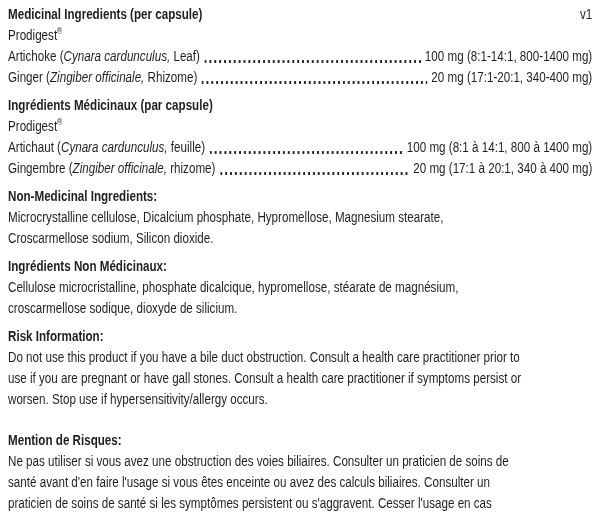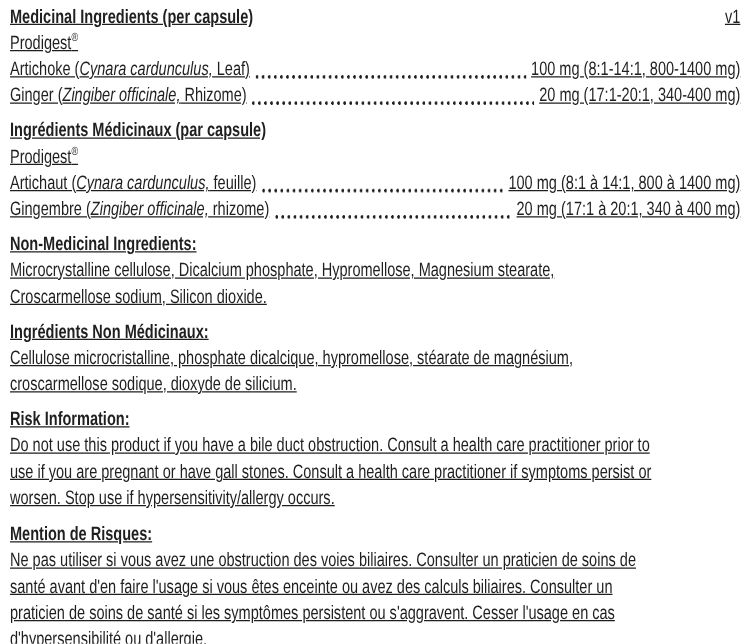--- a/index.html
+++ b/index.html
@@ -3,22 +3,22 @@
 <meta charset="utf-8">
 <style>
   html, body { margin: 0; padding: 0; }
   body {
     width: 600px; height: 515px; overflow: hidden;
     background: #ffffff; color: #1f1f1f;
     font-family: "Liberation Sans", "DejaVu Sans", sans-serif;
     font-size: 15.5px; line-height: 21px;
     box-sizing: border-box; padding: 3px 8px 0 8px;
   }
-  section { margin: 0 0 7px 0; text-decoration: underline; }
-  section.tight { margin-bottom: 8px; }
+  section { margin: 0 0 7px 0; }
+  section.tight { margin-bottom: 20px; }
   section.last { margin-bottom: 0; }
   .hdr { font-weight: bold; }
   
   .sx { transform: scaleX(0.75); transform-origin: 0 0; white-space: nowrap; }
   .sx-row {
     width: 779px; transform: scaleX(0.75); transform-origin: 0 0;
     display: flex; align-items: baseline; white-space: nowrap;
   }
   .between { justify-content: space-between; }
   .name { flex: 0 0 auto; }

